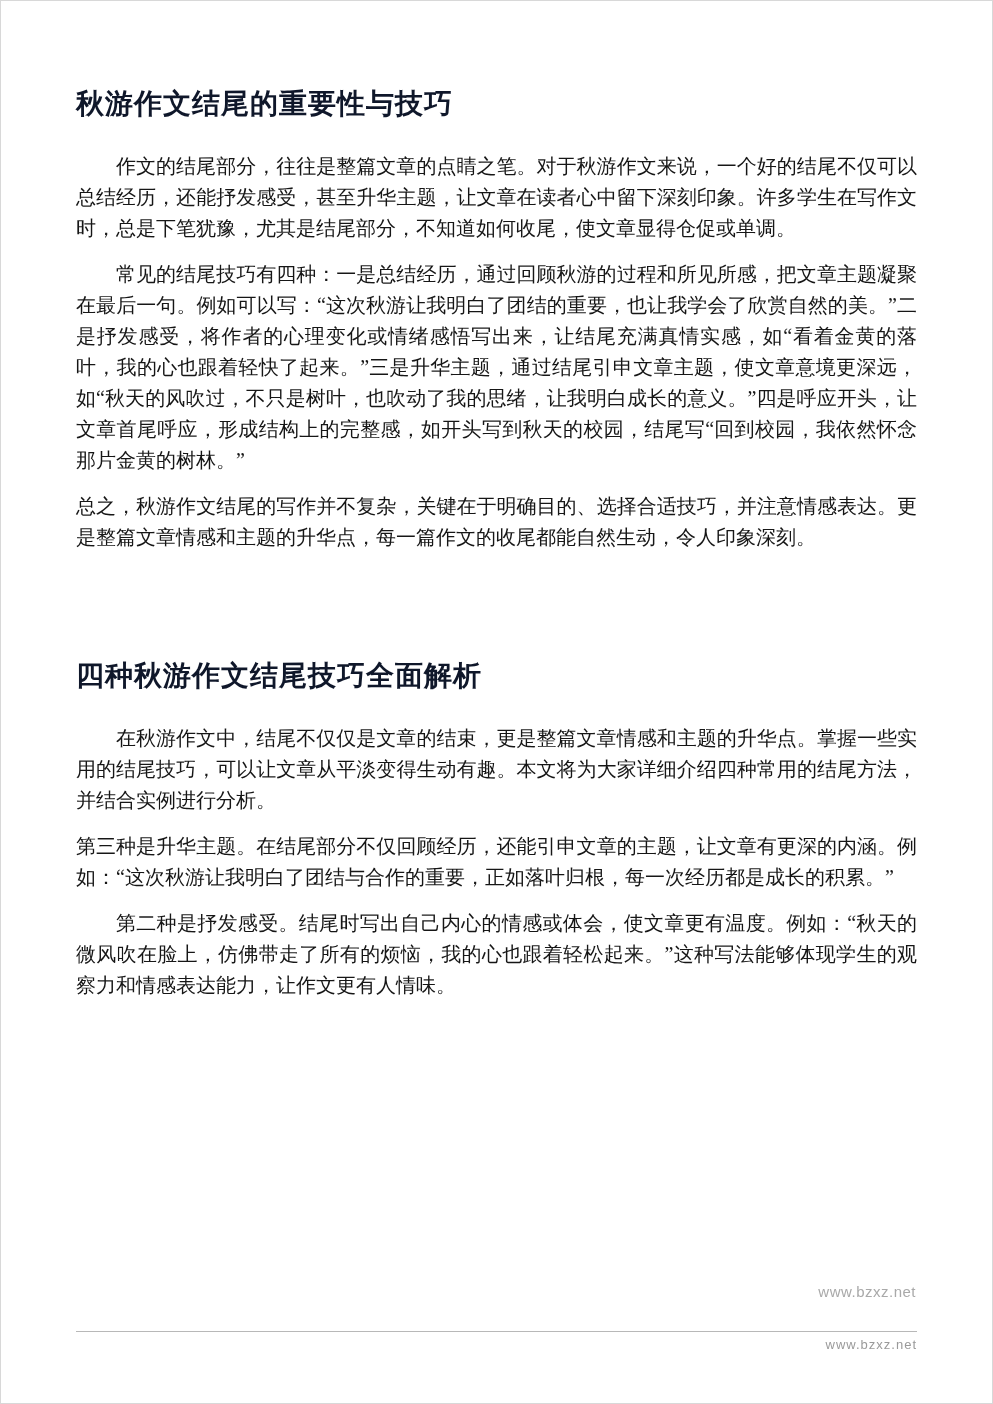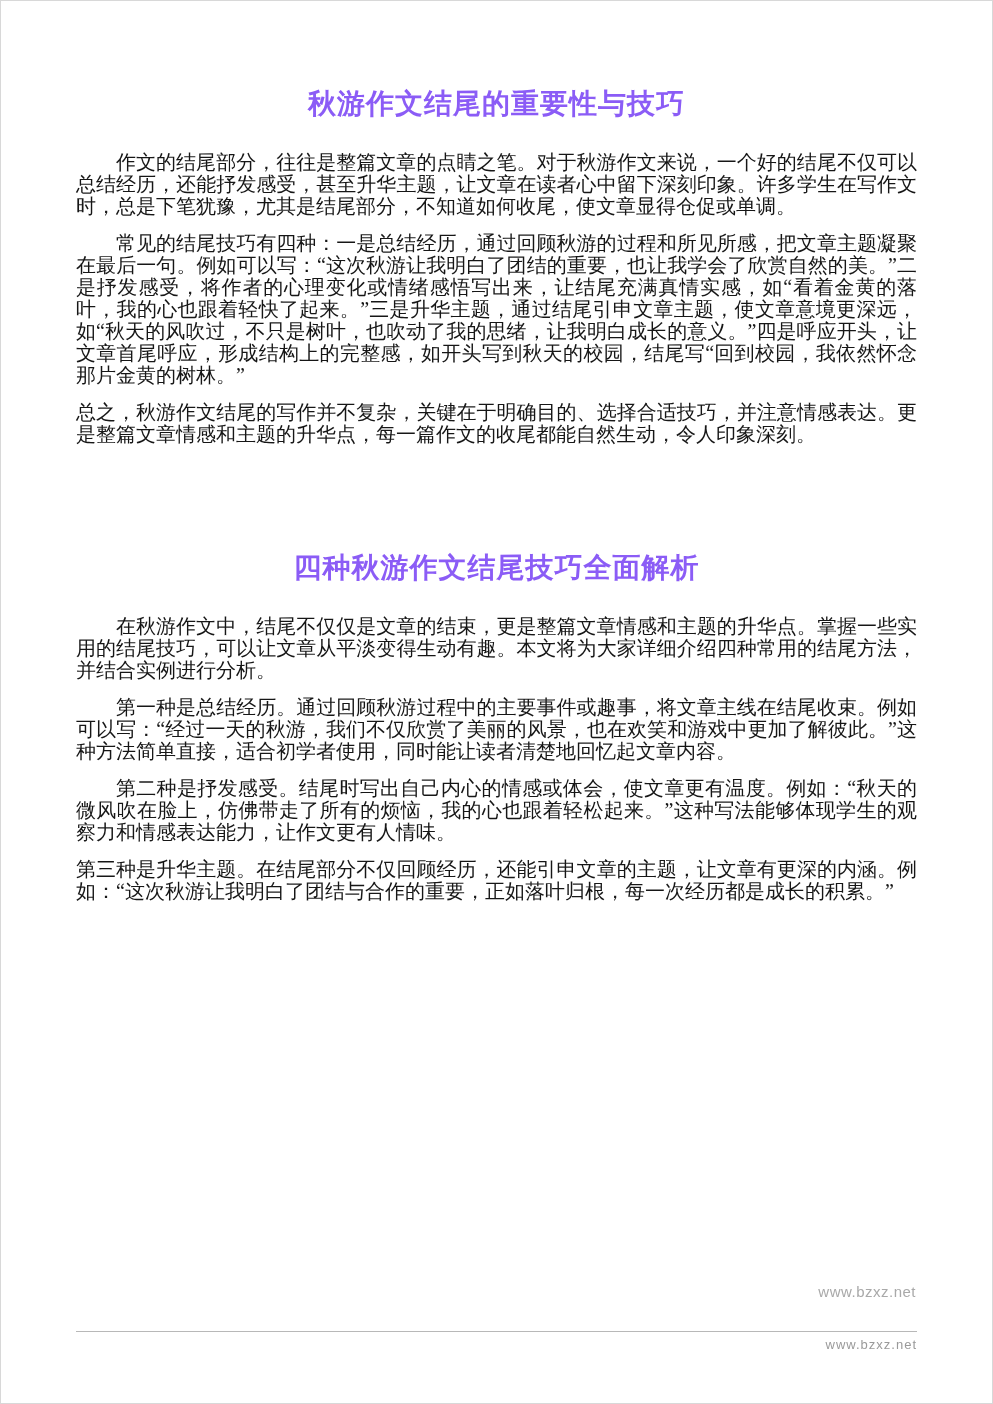--- a/index.html
+++ b/index.html
@@ -17,30 +17,30 @@
     padding: 58px 75px 0 75px;
     overflow: hidden;
     font-family: "Liberation Serif", "DejaVu Serif", serif;
     color: #161616;
   }
   .article { margin: 0; }
   .article-title {
     font-family: "Liberation Sans", "DejaVu Sans", sans-serif;
     font-size: 28px;
     font-weight: 700;
-    text-align: center;
-    color: #8b5cf6;
+    text-align: left;
+    color: #0f172a;
     margin: 0 0 28px 0;
     letter-spacing: 1px;
   }
   .article-1 .article-title { margin-top: 26px; }
   .article-2 { margin-top: 104px; }
   .para {
     font-size: 20px;
-    line-height: 22px;
+    line-height: 31px;
     text-align: justify;
     margin: 0 0 15px 0;
     word-break: break-all;
   }
   .para.indent { text-indent: 2em; }
   .watermark {
     position: absolute;
     right: 76px;
     top: 1282px;
     font-size: 15px;
@@ -75,23 +75,22 @@
   <article class="article article-1">
     <h1 class="article-title">秋游作文结尾的重要性与技巧</h1>
     <p class="para indent">作文的结尾部分，往往是整篇文章的点睛之笔。对于秋游作文来说，一个好的结尾不仅可以总结经历，还能抒发感受，甚至升华主题，让文章在读者心中留下深刻印象。许多学生在写作文时，总是下笔犹豫，尤其是结尾部分，不知道如何收尾，使文章显得仓促或单调。</p>
     <p class="para indent">常见的结尾技巧有四种：一是总结经历，通过回顾秋游的过程和所见所感，把文章主题凝聚在最后一句。例如可以写：“这次秋游让我明白了团结的重要，也让我学会了欣赏自然的美。”二是抒发感受，将作者的心理变化或情绪感悟写出来，让结尾充满真情实感，如“看着金黄的落叶，我的心也跟着轻快了起来。”三是升华主题，通过结尾引申文章主题，使文章意境更深远，如“秋天的风吹过，不只是树叶，也吹动了我的思绪，让我明白成长的意义。”四是呼应开头，让文章首尾呼应，形成结构上的完整感，如开头写到秋天的校园，结尾写“回到校园，我依然怀念那片金黄的树林。”</p>
     <p class="para">总之，秋游作文结尾的写作并不复杂，关键在于明确目的、选择合适技巧，并注意情感表达。更是整篇文章情感和主题的升华点，每一篇作文的收尾都能自然生动，令人印象深刻。</p>
   </article>
 
   <article class="article article-2">
     <h1 class="article-title">四种秋游作文结尾技巧全面解析</h1>
     <p class="para indent">在秋游作文中，结尾不仅仅是文章的结束，更是整篇文章情感和主题的升华点。掌握一些实用的结尾技巧，可以让文章从平淡变得生动有趣。本文将为大家详细介绍四种常用的结尾方法，并结合实例进行分析。</p>
-    <p class="para indent">第一种是总结经历。通过回顾秋游过程中的主要事件或趣事，将文章主线在结尾收束。例如可以写：“经过一天的秋游，我们不仅欣赏了美丽的风景，也在欢笑和游戏中更加了解彼此。”这种方法简单直接，适合初学者使用，同时能让读者清楚地回忆起文章内容。</p>
+    <p class="para">第三种是升华主题。在结尾部分不仅回顾经历，还能引申文章的主题，让文章有更深的内涵。例如：“这次秋游让我明白了团结与合作的重要，正如落叶归根，每一次经历都是成长的积累。”</p>
     <p class="para indent">第二种是抒发感受。结尾时写出自己内心的情感或体会，使文章更有温度。例如：“秋天的微风吹在脸上，仿佛带走了所有的烦恼，我的心也跟着轻松起来。”这种写法能够体现学生的观察力和情感表达能力，让作文更有人情味。</p>
-    <p class="para">第三种是升华主题。在结尾部分不仅回顾经历，还能引申文章的主题，让文章有更深的内涵。例如：“这次秋游让我明白了团结与合作的重要，正如落叶归根，每一次经历都是成长的积累。”</p>
   </article>
 
   <div class="watermark">www.bzxz.net</div>
 
   <footer class="page-footer">
     <div class="footer-divider"></div>
     <div class="footer-url">www.bzxz.net</div>
   </footer>
 
 </div>

